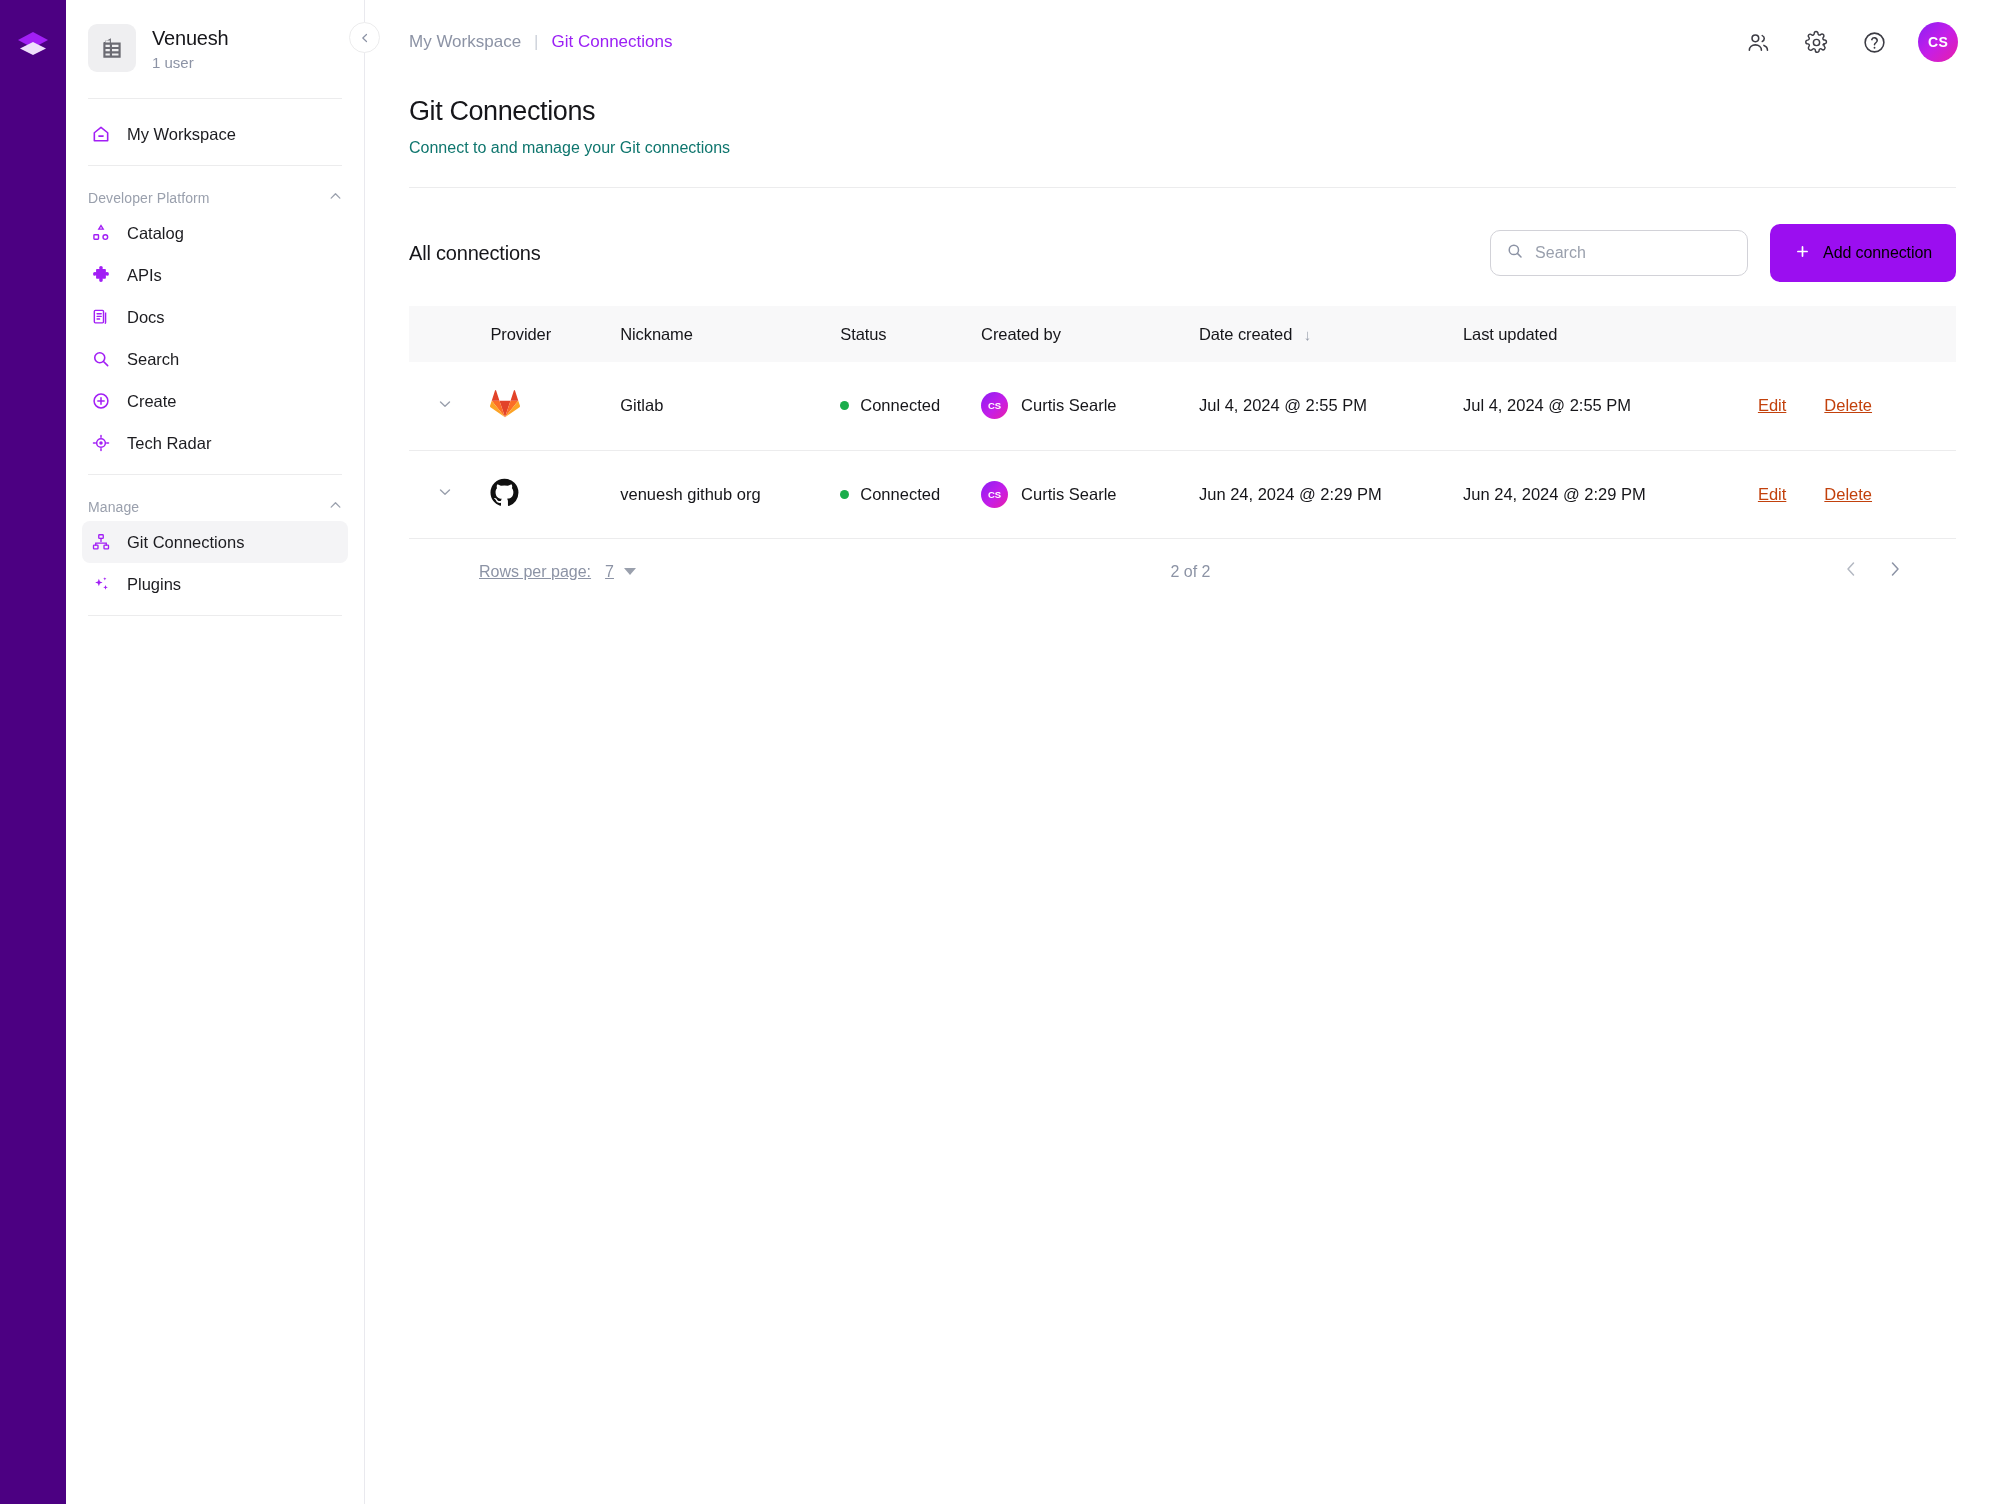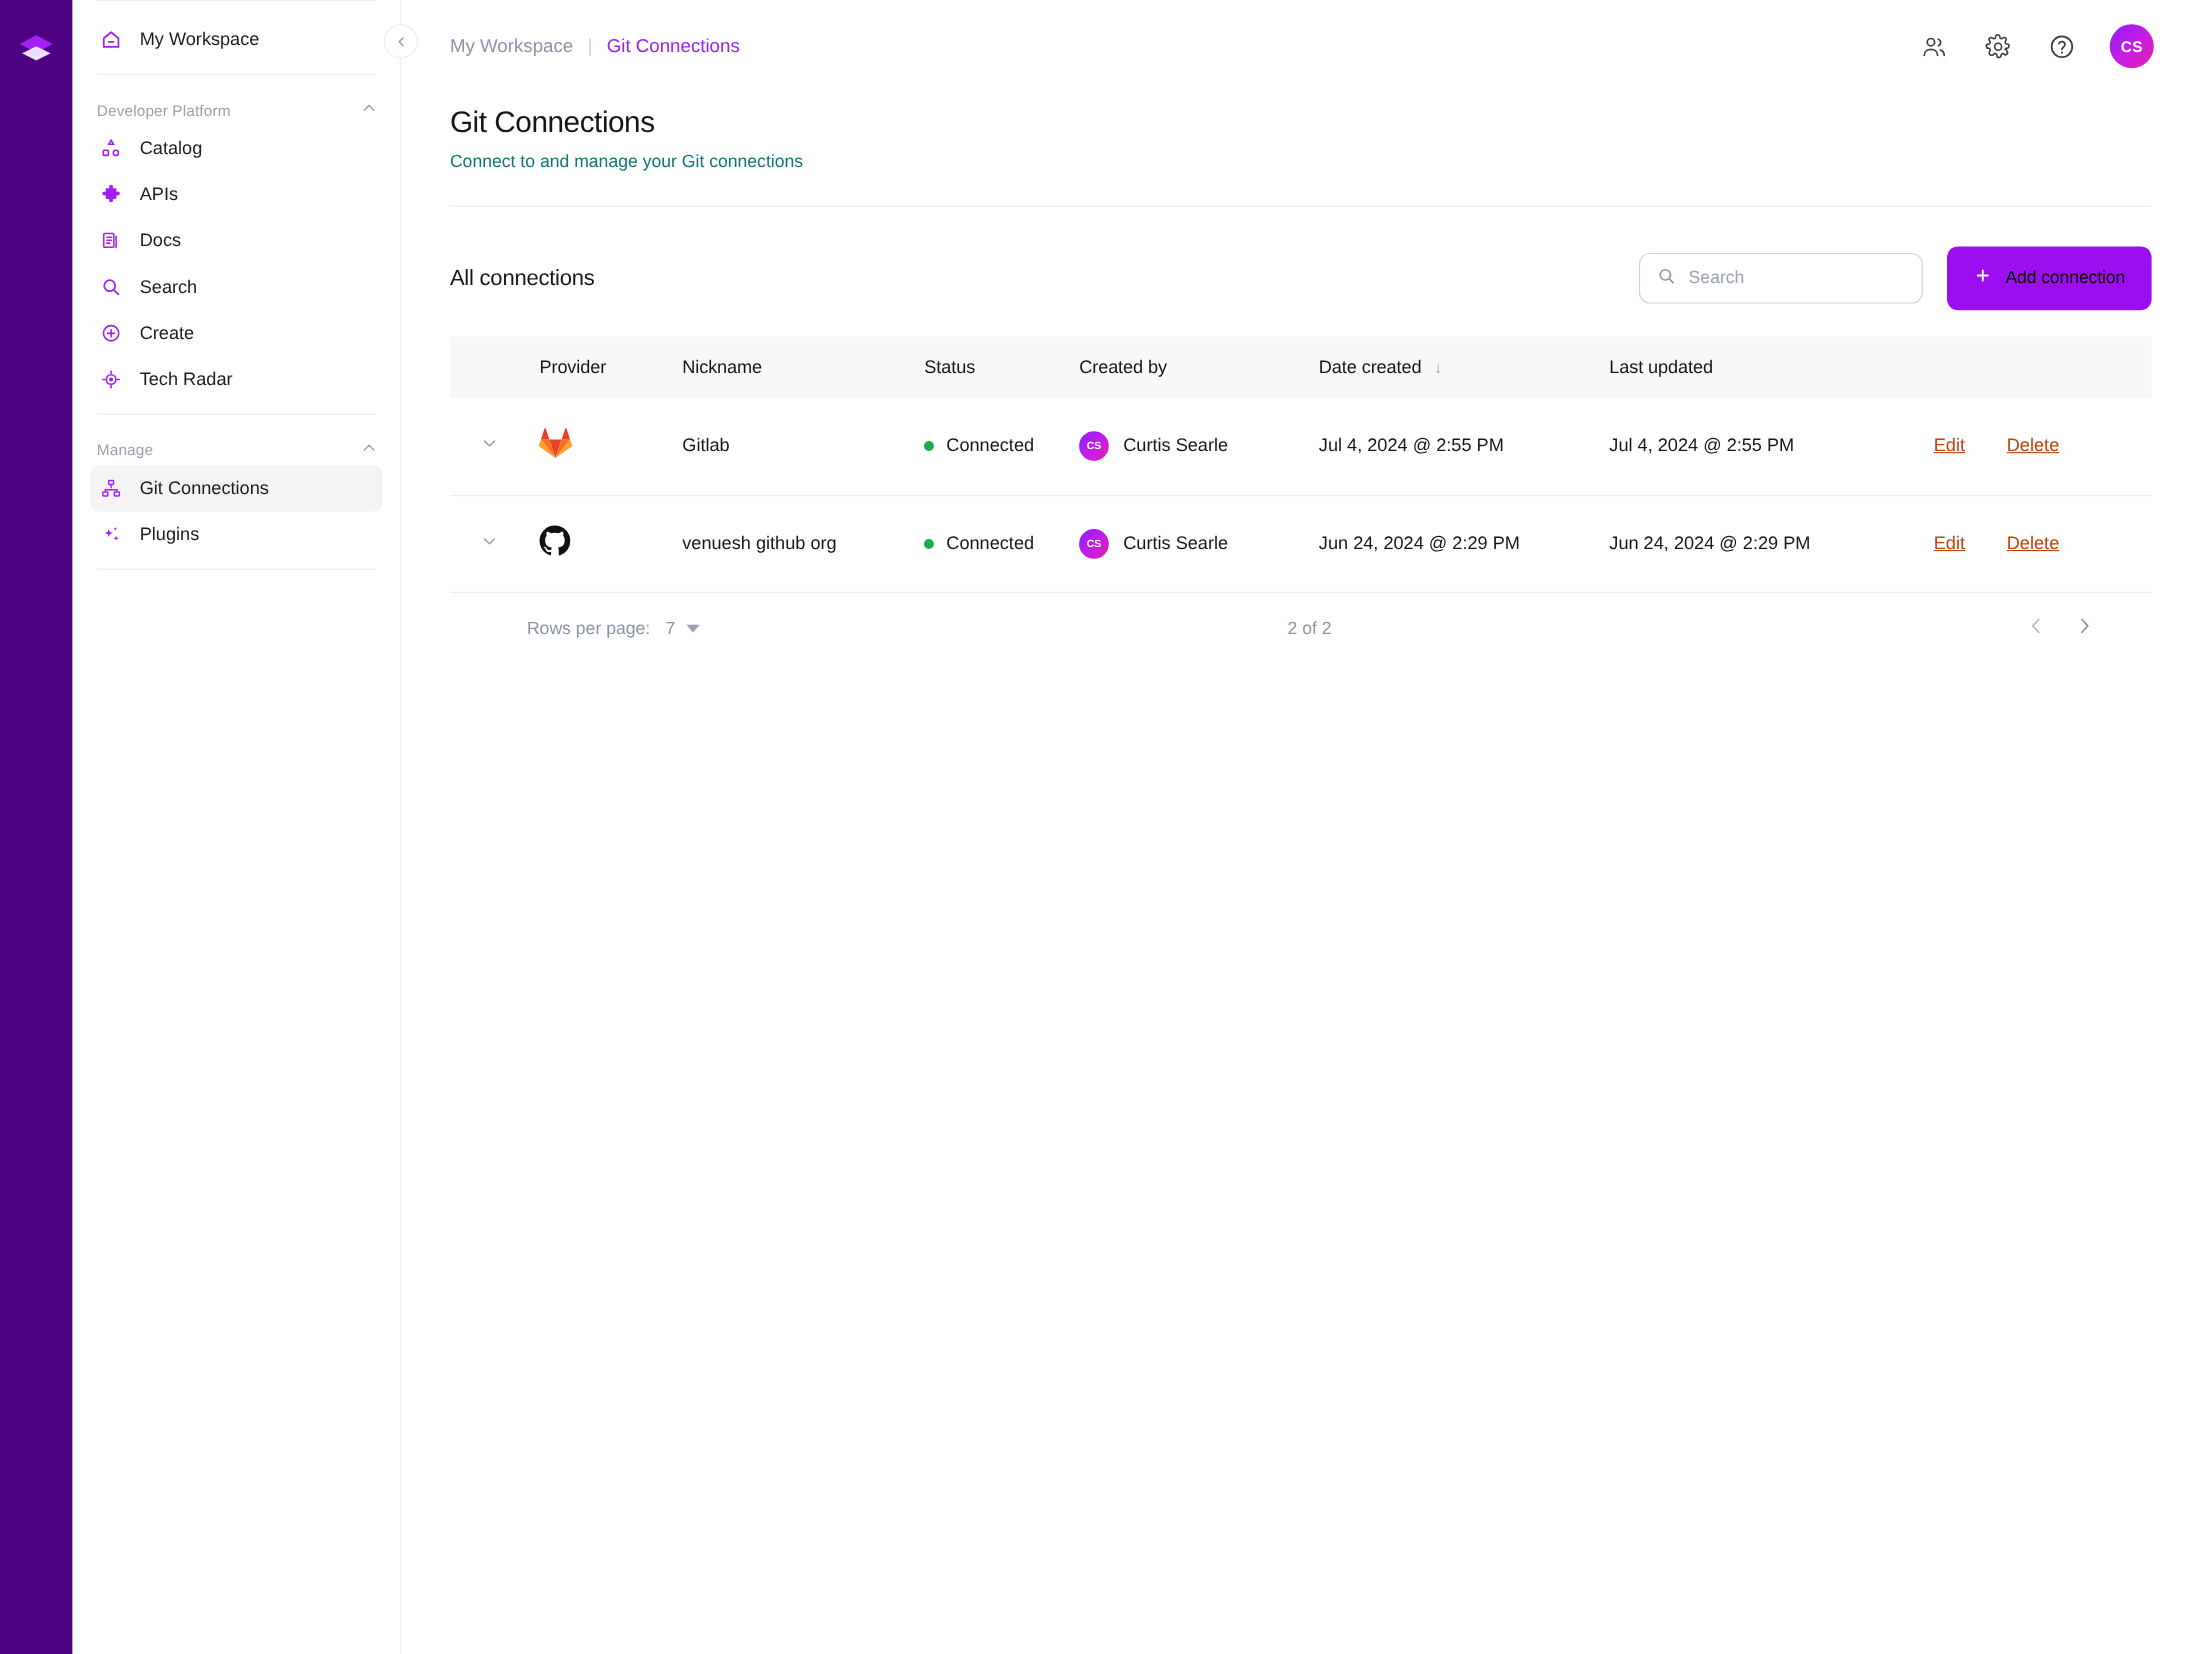--- a/index.html
+++ b/index.html
@@ -138,21 +138,21 @@
   .act-link {
     color: #c2410c; text-decoration: underline; font-size: 16.5px; cursor: pointer;
   }
   .sort-arrow { color: #9aa0ad; font-size: 15px; margin-left: 7px; }
 
   
   .pager {
     display: flex; align-items: center; padding: 0 54px 0 70px;
     height: 66px; font-size: 16px; color: #8c93a5;
   }
-  .rpp { display: flex; align-items: flex-start; gap: 14px; }
+  .rpp { display: flex; align-items: flex-start; gap: 14px; text-decoration: underline; }
   .rpp-val { display: flex; align-items: center; gap: 10px; color: #8c93a5; cursor: pointer; }
   .caret-down { width: 0; height: 0; border-left: 6px solid transparent; border-right: 6px solid transparent; border-top: 7px solid #9aa0ad; }
   .pg-count { position: absolute; left: 50%; transform: translateX(-50%); color: #8c93a5; }
   .pg-nav { margin-left: auto; display: flex; align-items: center; gap: 30px; }
   .pg-arrow { color: #b3b8c2; font-size: 20px; cursor: pointer; }
   .pager-inner { position: relative; display: flex; align-items: center; width: 100%; }
 </style>
 </head>
 <body>
 
@@ -168,20 +168,31 @@
   </div>
 
   <div class="sidebar">
 
     <div class="collapse-btn">
       <svg width="10" height="10" viewBox="0 0 10 10">
         <polyline points="6.5,1.5 2.8,5 6.5,8.5" fill="none" stroke="#8c93a5" stroke-width="1.2" stroke-linecap="round" stroke-linejoin="round"></polyline>
       </svg>
     </div>
 
+    <div class="ws-header">
+      <div class="ws-logo">
+        <svg width="26" height="26" viewBox="0 0 24 24" fill="#6b6b73">
+          <path d="M4 21V7l7-4v4h9v14H4zm2-2h4v-2H6v2zm0-4h4v-2H6v2zm0-4h4V9H6v2zm0-4h4V5H6v2zm6 12h6v-2h-6v2zm0-4h6v-2h-6v2zm0-4h6V9h-6v2z"></path>
+        </svg>
+      </div>
+      <div>
+        <div class="ws-name">Venuesh</div>
+        <div class="ws-sub">1 user</div>
+      </div>
+    </div>
 
     <div class="sb-divider"></div>
 
     <div class="nav-section">
       <div class="nav-item">
         <span class="nav-icon">
           <svg width="20" height="20" viewBox="0 0 24 24" fill="none" stroke="#A21FF5" stroke-width="1.9" stroke-linecap="round" stroke-linejoin="round">
             <path d="M4 10.5 12 4l8 6.5V20H4z"></path>
               <path d="M9.5 14.5h5"></path>
           </svg>

